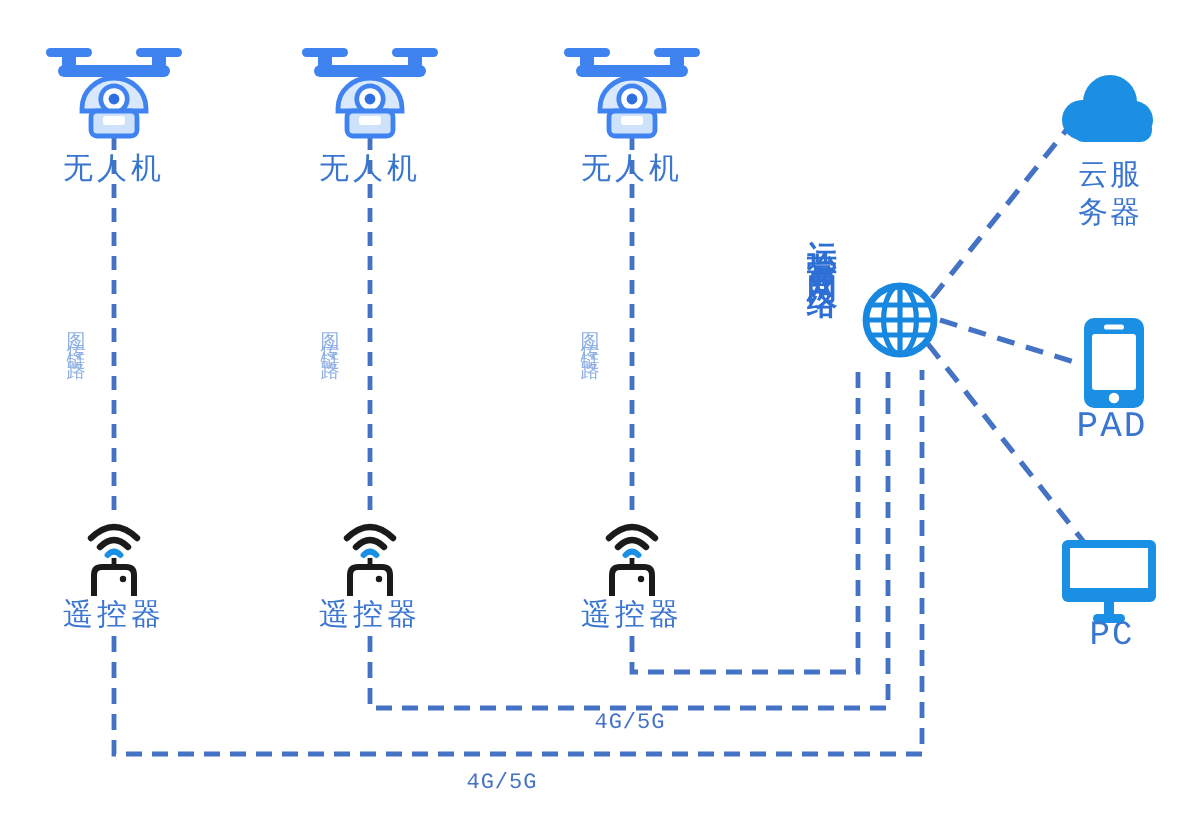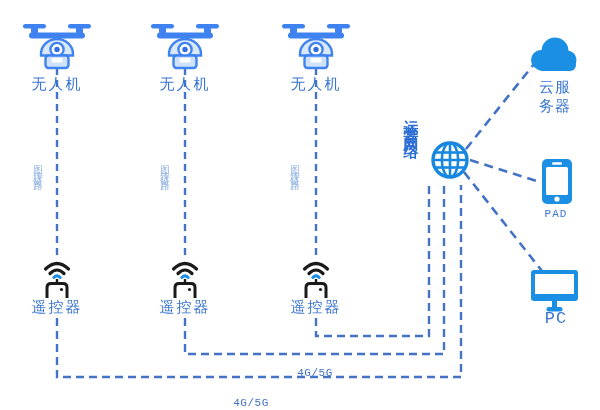--- a/index.html
+++ b/index.html
@@ -4,21 +4,21 @@
 <style>
   html,body { margin:0; padding:0; background:#ffffff; }
   #canvas {
     position:relative; width:600px; height:410px; background:#ffffff;
     font-family:Liberation Mono, monospace; overflow:hidden;
   }
   #diagram-svg { position:absolute; left:0; top:0; }
   .lbl { position:absolute; color:#3A76D0; font-size:15px; letter-spacing:2px;
          text-align:center; white-space:pre-line; line-height:19px; }
   .lbl-sm { position:absolute; color:#4472C4; font-size:11px; letter-spacing:0.5px;
-            text-align:center;margin-top:11px; }
+            text-align:center; }
   .vlabel { position:absolute; writing-mode:vertical-rl; text-orientation:upright; }
   .vlabel-faint { font-size:9.5px; letter-spacing:5px; color:#8FB0E2; }
   .vlabel-net { font-size:15px; letter-spacing:6px; color:#2E6FD6; font-weight:600; }
   .wrap2 { width:34px; text-align:left; letter-spacing:1px; }
 </style>
 </head>
 <body>
 
 <div id="canvas">
 
@@ -108,16 +108,16 @@
   <div class="lbl" style="left:12px;top:299px;width:90px;">遥控器</div>
   <div class="lbl" style="left:140px;top:299px;width:90px;">遥控器</div>
   <div class="lbl" style="left:271px;top:299px;width:90px;">遥控器</div>
 
   <div class="vlabel vlabel-net" style="left:399px;top:108px;">运营商网络</div>
 
   <div class="lbl-sm" style="left:285px;top:356px;width:60px;">4G/5G</div>
   <div class="lbl-sm" style="left:221px;top:386px;width:60px;">4G/5G</div>
 
   <div class="lbl wrap2" style="left:539px;top:79px;">云服务器</div>
-  <div class="lbl" style="left:530px;top:205px;width:52px;letter-spacing:1px;font-size:11px;">PAD</div>
+  <div class="lbl" style="left:530px;top:205px;width:52px;letter-spacing:1px;font-size:18px;">PAD</div>
   <div class="lbl" style="left:530px;top:309px;width:52px;letter-spacing:1px;font-size:17px;">PC</div>
 
 </div>
 
 </body></html>

